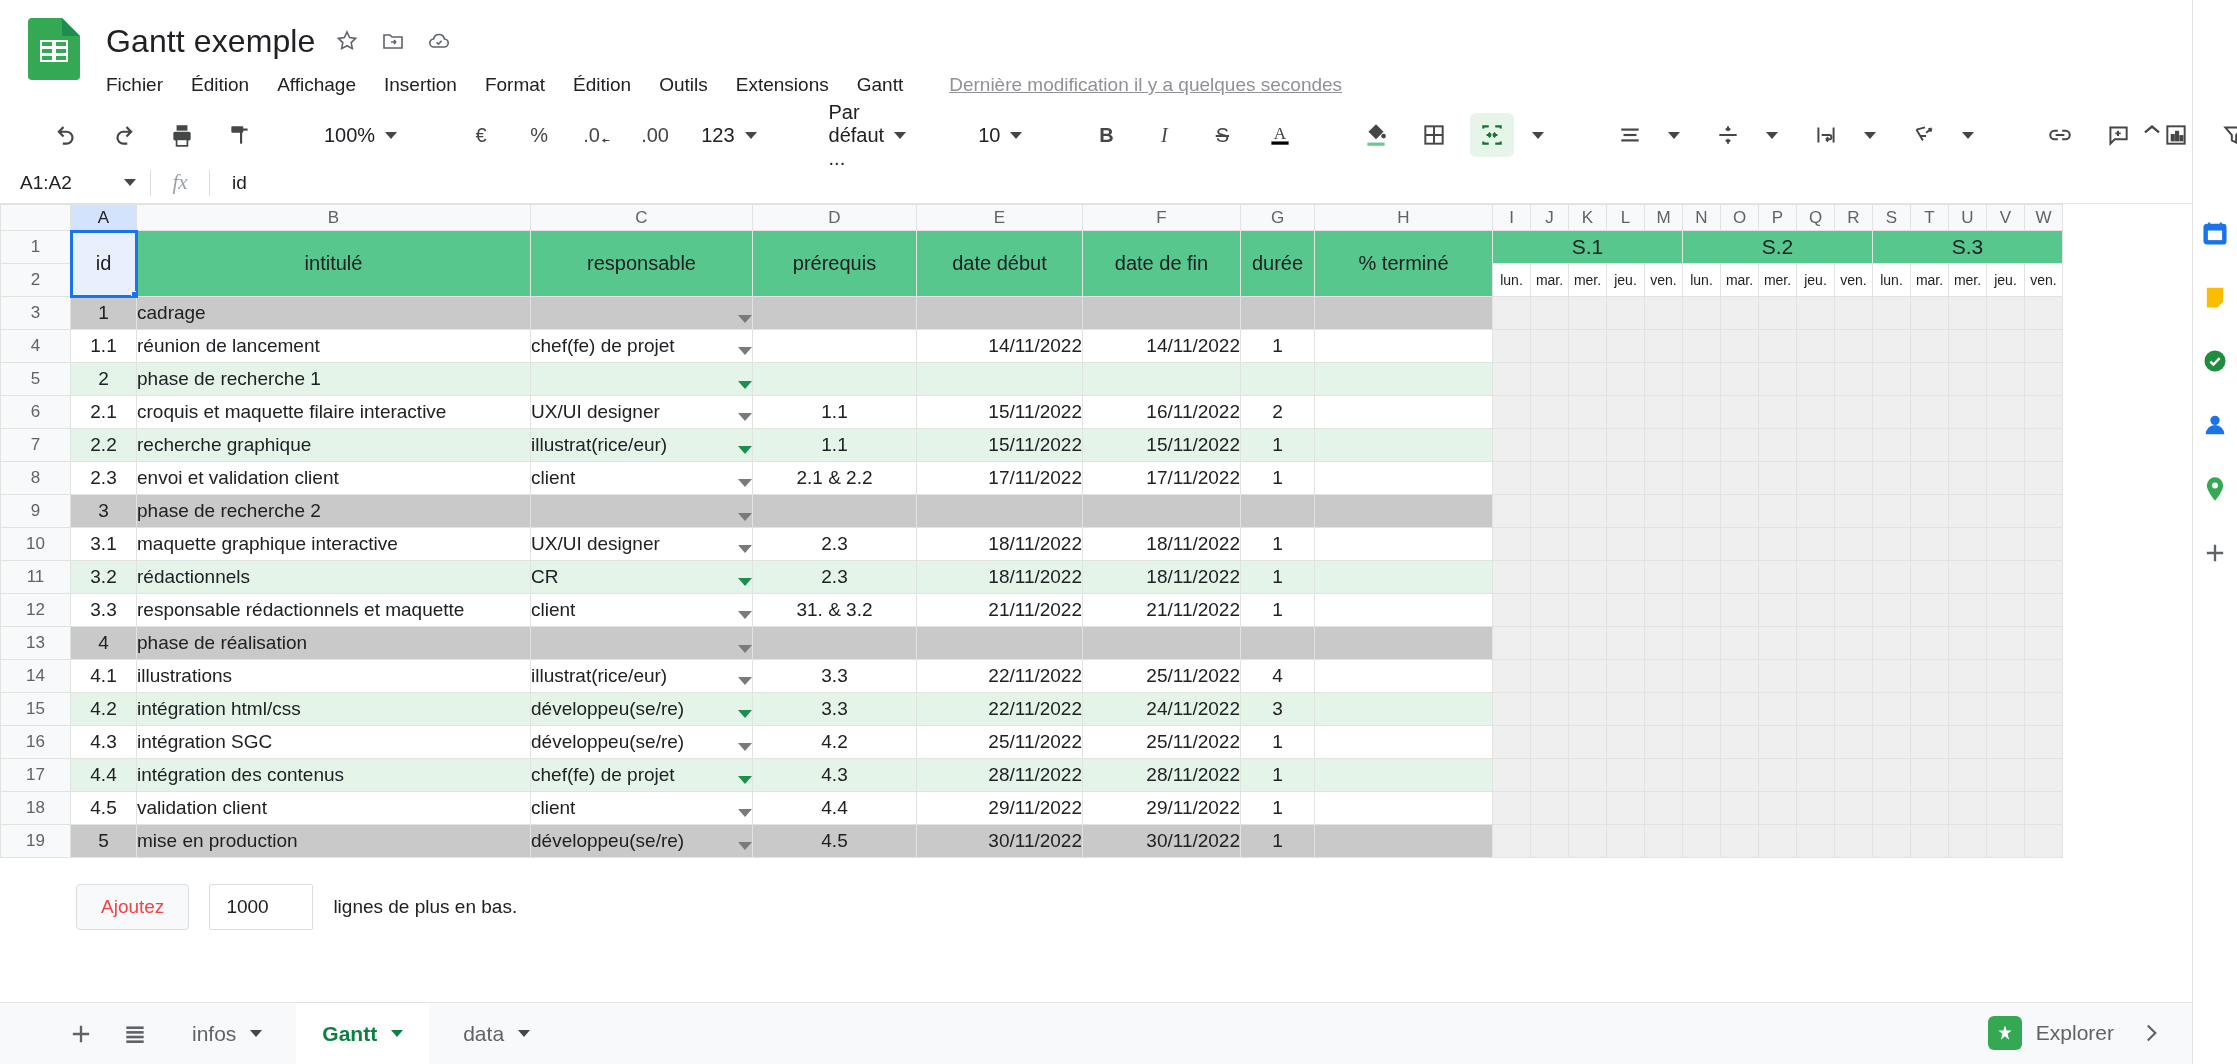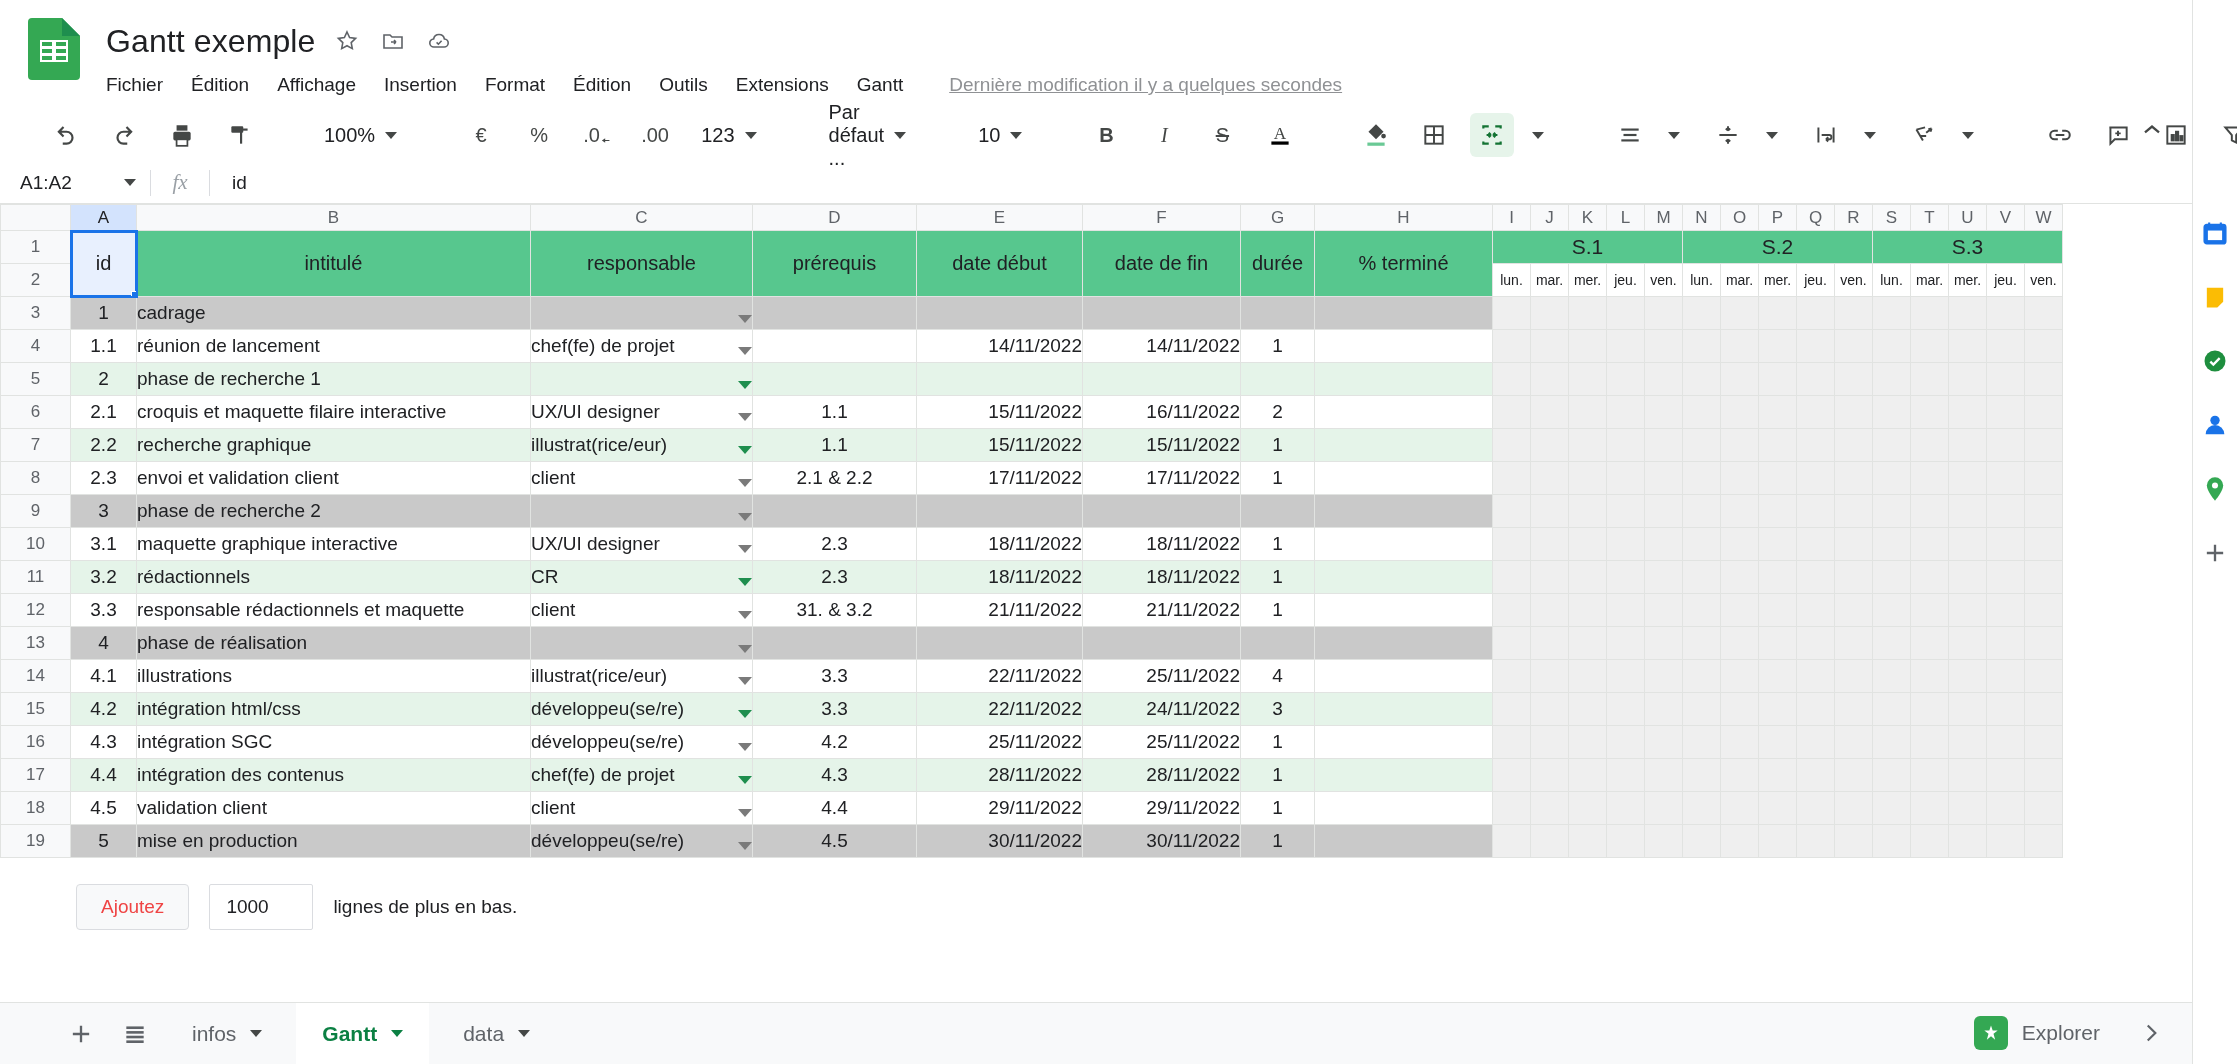--- a/index.html
+++ b/index.html
@@ -102,21 +102,21 @@
     position: absolute; left: 0; bottom: 0; width: 2192px; height: 62px;
     background: #f8f9fa; border-top: 1px solid #e1e3e1;
     display: flex; align-items: center; padding-left: 58px; gap: 8px;
   }
   .bb-icon { width: 46px; height: 46px; display: flex; align-items: center; justify-content: center; color: #5f6368; cursor: pointer; }
   .sheet-tab {
     display: flex; align-items: center; gap: 14px; height: 62px;
     padding: 10px 26px; font-size: 21px; color: #5f6368; cursor: pointer;
   }
   .sheet-tab.active { background: #fff; color: #0b8043; font-weight: bold; }
-  .explorer { position: absolute; right: 92px; bottom: 0; height: 62px; display: flex; align-items: center; gap: 14px; font-size: 21px; color: #5f6368; cursor: pointer; }
+  .explorer { position: absolute; right: 78px; bottom: 0; height: 62px; display: flex; align-items: center; gap: 14px; font-size: 21px; color: #5f6368; cursor: pointer; }
   .explorer-badge { width: 34px; height: 34px; border-radius: 6px; background: #34a853; color: #fff; display: flex; align-items: center; justify-content: center; font-size: 19px; }
   .bb-arrow { position: absolute; right: 28px; bottom: 14px; color: #5f6368; cursor: pointer; }
 
   
   .rail {
     width: 45px; height: 1064px; border-left: 1px solid #e1e3e1;
     background: #fff; display: flex; flex-direction: column; align-items: center;
     padding-top: 216px; gap: 30px;
   }
   .rail-icon { width: 34px; height: 34px; display: flex; align-items: center; justify-content: center; cursor: pointer; }

